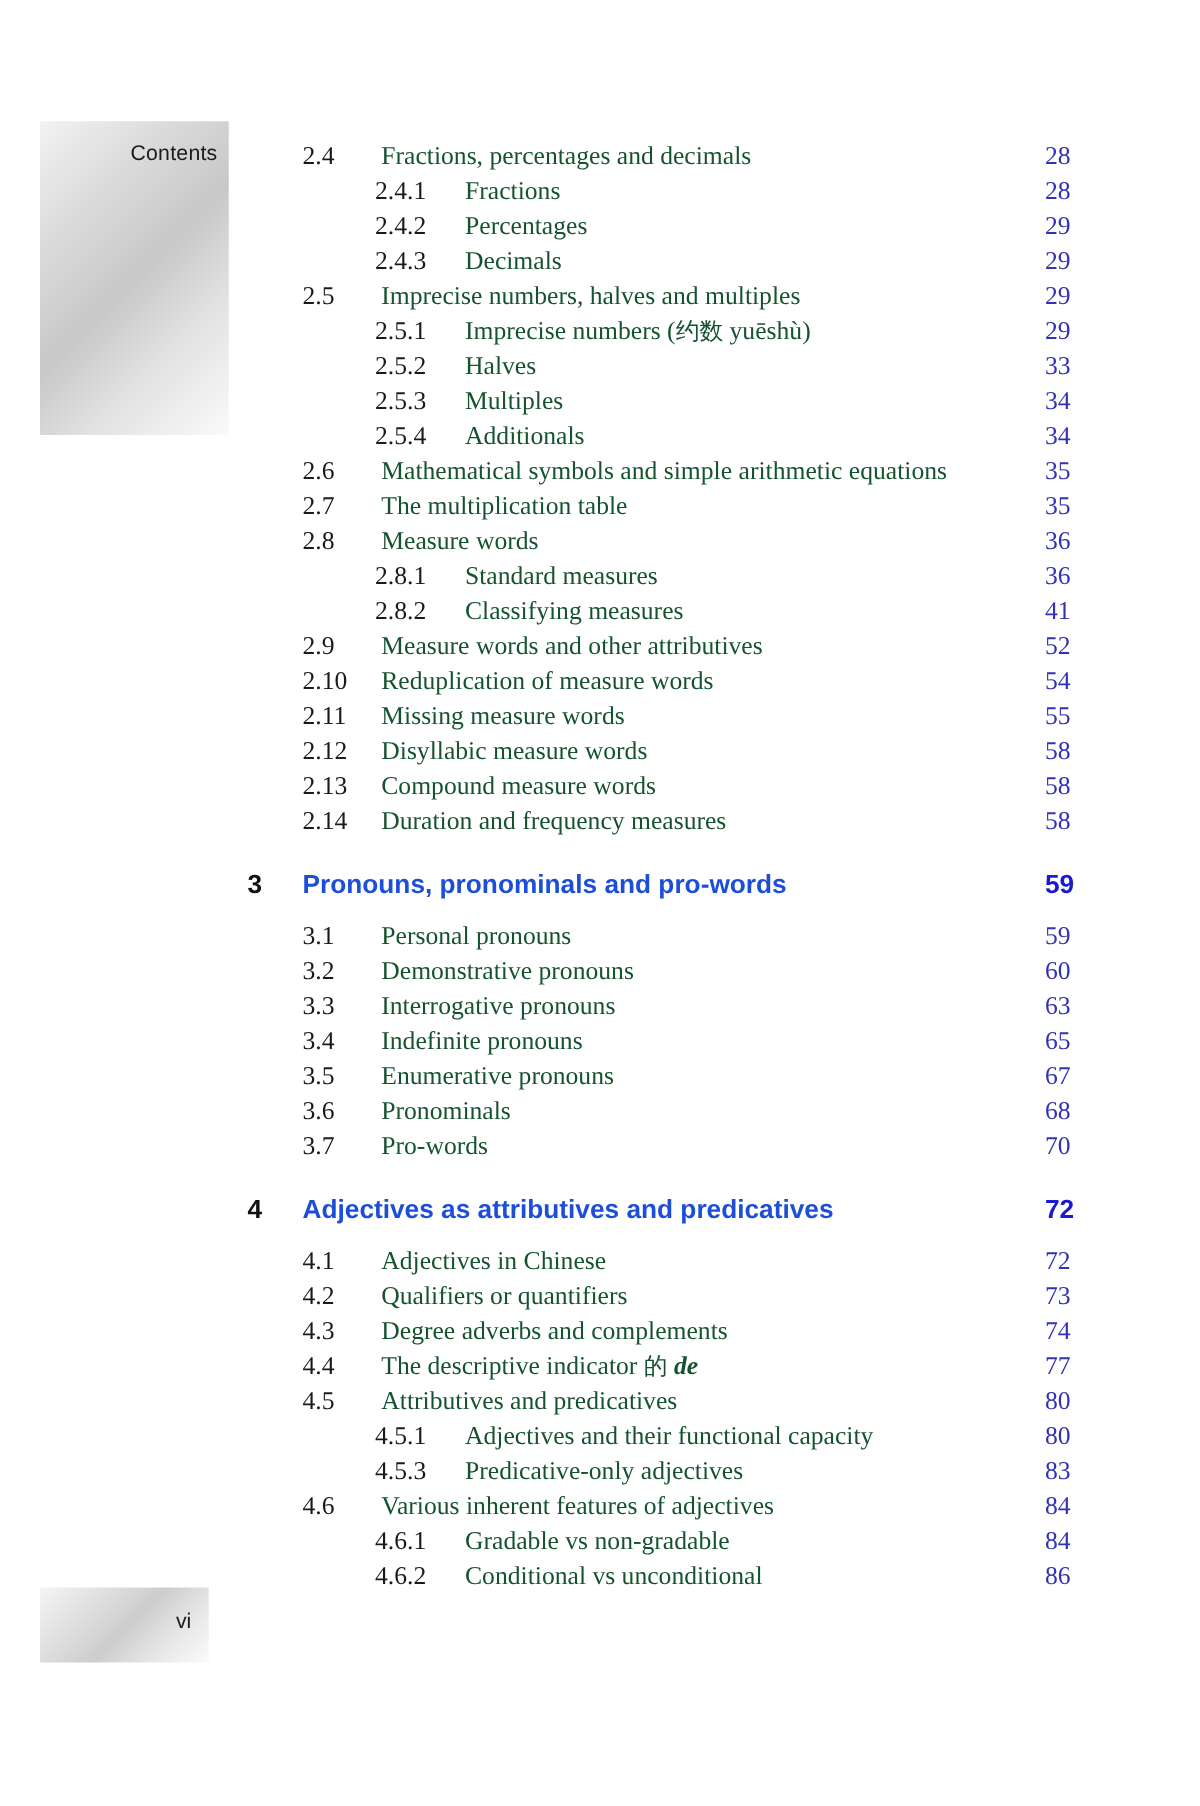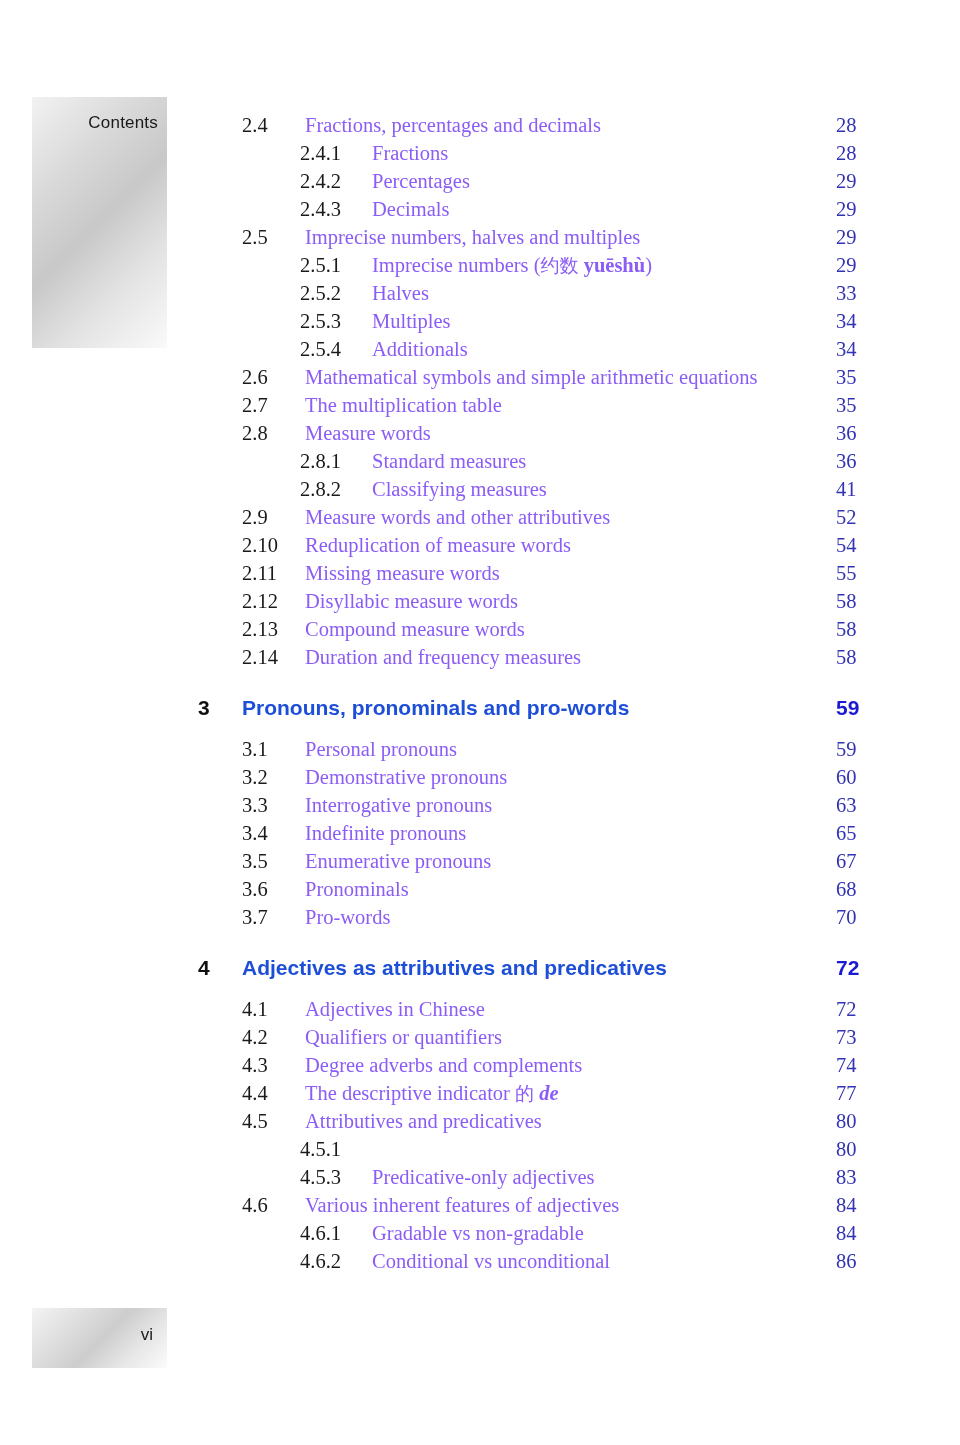--- a/index.html
+++ b/index.html
@@ -15,40 +15,40 @@
     background: #ffffff;
     overflow: hidden;
     font-family: "Liberation Serif", "DejaVu Serif", serif;
   }
 
   
   .header-block {
     position: absolute;
     left: 32px;
     top: 97px;
-    width: 135px;
+    width: 151px;
     height: 251px;
     background: linear-gradient(135deg, #f2f2f2 0%, #d9d9d9 28%, #c8c8c8 50%, #e2e2e2 72%, #fafafa 100%);
   }
 
   .header-label {
     position: absolute;
     right: 9px;
     top: 16px;
     font-family: "Liberation Sans", "DejaVu Sans", sans-serif;
     font-size: 17px;
     color: #1a1a1a;
     letter-spacing: 0.2px;
     white-space: nowrap;
   }
 
   .folio-block {
     position: absolute;
     left: 32px;
-    top: 1308px;
+    top: 1270px;
     width: 135px;
     height: 60px;
     background: linear-gradient(135deg, #f4f4f4 0%, #dedede 30%, #cdcdcd 52%, #e6e6e6 75%, #fbfbfb 100%);
   }
 
   .folio-label {
     position: absolute;
     right: 14px;
     top: 17px;
     font-family: "Liberation Sans", "DejaVu Sans", sans-serif;
@@ -73,21 +73,21 @@
 
   .row .num {
     position: absolute;
     font-size: 20.5px;
     color: #1a1a1a;
   }
 
   .row .title {
     position: absolute;
     font-size: 20.5px;
-    color: #8b5cf6;
+    color: #14532d;
   }
 
   .row .pg {
     position: absolute;
     left: 836px;
     font-size: 20.5px;
     color: #3232b4;
   }
 
   
@@ -118,21 +118,21 @@
 
   .gap-before { margin-top: 20px; }
   .gap-after  { margin-bottom: 10px; }
 
   .cjk {
     font-family: "DejaVu Sans", "Liberation Sans", sans-serif;
     font-size: 19px;
   }
 
   .pinyin {
-    font-weight: bold;
+    font-weight: normal;
   }
 
   .ital-bold {
     font-style: italic;
     font-weight: bold;
     text-align: center;
   }
 </style>
 </head>
 <body>
@@ -309,20 +309,21 @@
         <span class="title">The descriptive indicator <span class="cjk">的</span> <span class="ital-bold">de</span></span>
         <span class="pg">77</span>
       </div>
       <div class="row lvl1">
         <span class="num">4.5</span>
         <span class="title">Attributives and predicatives</span>
         <span class="pg">80</span>
       </div>
       <div class="row lvl2">
         <span class="num">4.5.1</span>
+        <span class="title">Adjectives and their functional capacity</span>
         <span class="pg">80</span>
       </div>
       <div class="row lvl2">
         <span class="num">4.5.3</span>
         <span class="title">Predicative-only adjectives</span>
         <span class="pg">83</span>
       </div>
       <div class="row lvl1">
         <span class="num">4.6</span>
         <span class="title">Various inherent features of adjectives</span>

